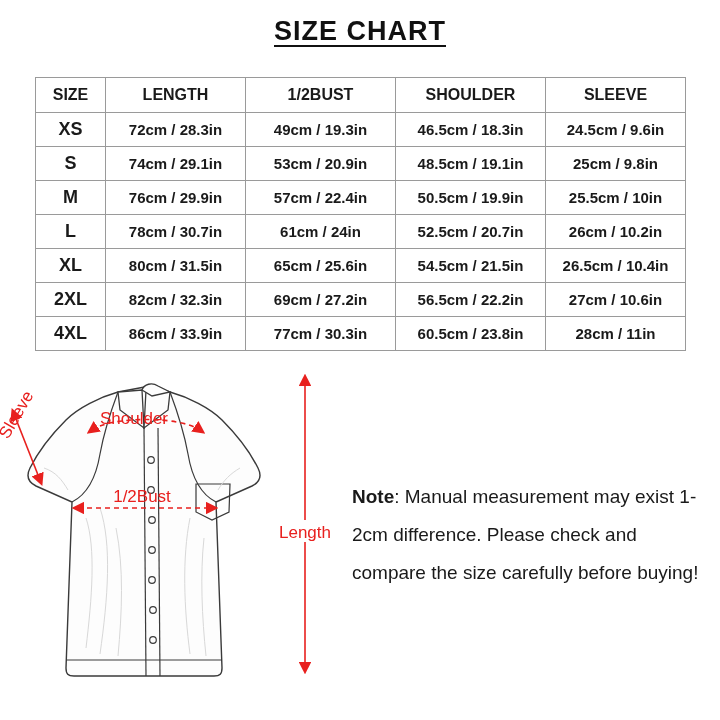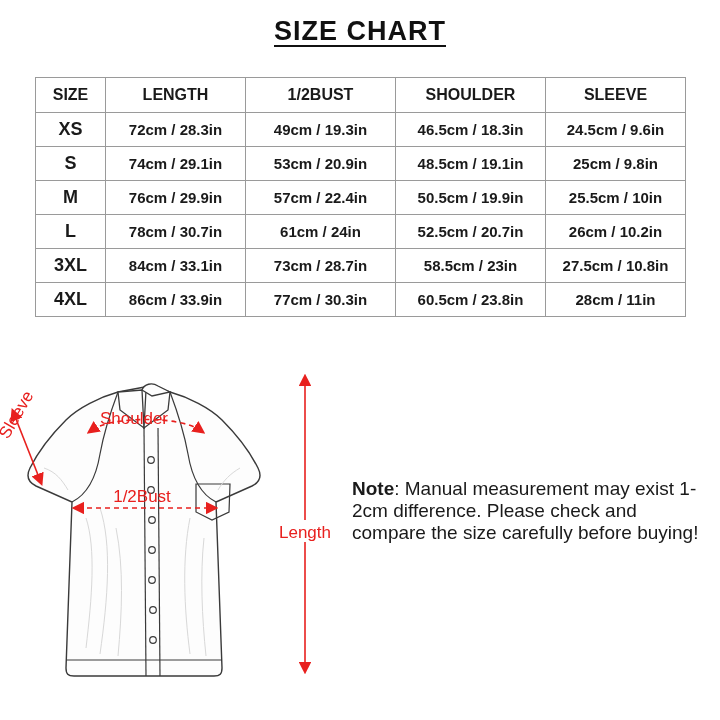--- a/index.html
+++ b/index.html
@@ -70,21 +70,21 @@
     top: 0;
     width: 340px;
     height: 352px;
   }
   #note {
     position: absolute;
     left: 352px;
     top: 110px;
     width: 350px;
     font-size: 19px;
-    line-height: 22px;
+    line-height: 38px;
     color: #1a1a1a;
   }
   #note b {
     font-weight: bold;
   }
   .redtxt {
     fill: #e8201e;
     font-family: "Liberation Sans", sans-serif;
   }
 </style>
@@ -134,25 +134,32 @@
         <td>25.5cm / 10in</td>
       </tr>
       <tr>
         <td class="sz">L</td>
         <td>78cm / 30.7in</td>
         <td>61cm / 24in</td>
         <td>52.5cm / 20.7in</td>
         <td>26cm / 10.2in</td>
       </tr>
       <tr>
-        <td class="sz">3XL</td>
-        <td>84cm / 33.1in</td>
-        <td>73cm / 28.7in</td>
-        <td>58.5cm / 23in</td>
-        <td>27.5cm / 10.8in</td>
+        <td class="sz">XL</td>
+        <td>80cm / 31.5in</td>
+        <td>65cm / 25.6in</td>
+        <td>54.5cm / 21.5in</td>
+        <td>26.5cm / 10.4in</td>
+      </tr>
+      <tr>
+        <td class="sz">2XL</td>
+        <td>82cm / 32.3in</td>
+        <td>69cm / 27.2in</td>
+        <td>56.5cm / 22.2in</td>
+        <td>27cm / 10.6in</td>
       </tr>
       <tr>
         <td class="sz">4XL</td>
         <td>86cm / 33.9in</td>
         <td>77cm / 30.3in</td>
         <td>60.5cm / 23.8in</td>
         <td>28cm / 11in</td>
       </tr>
     </tbody>
   </table>

